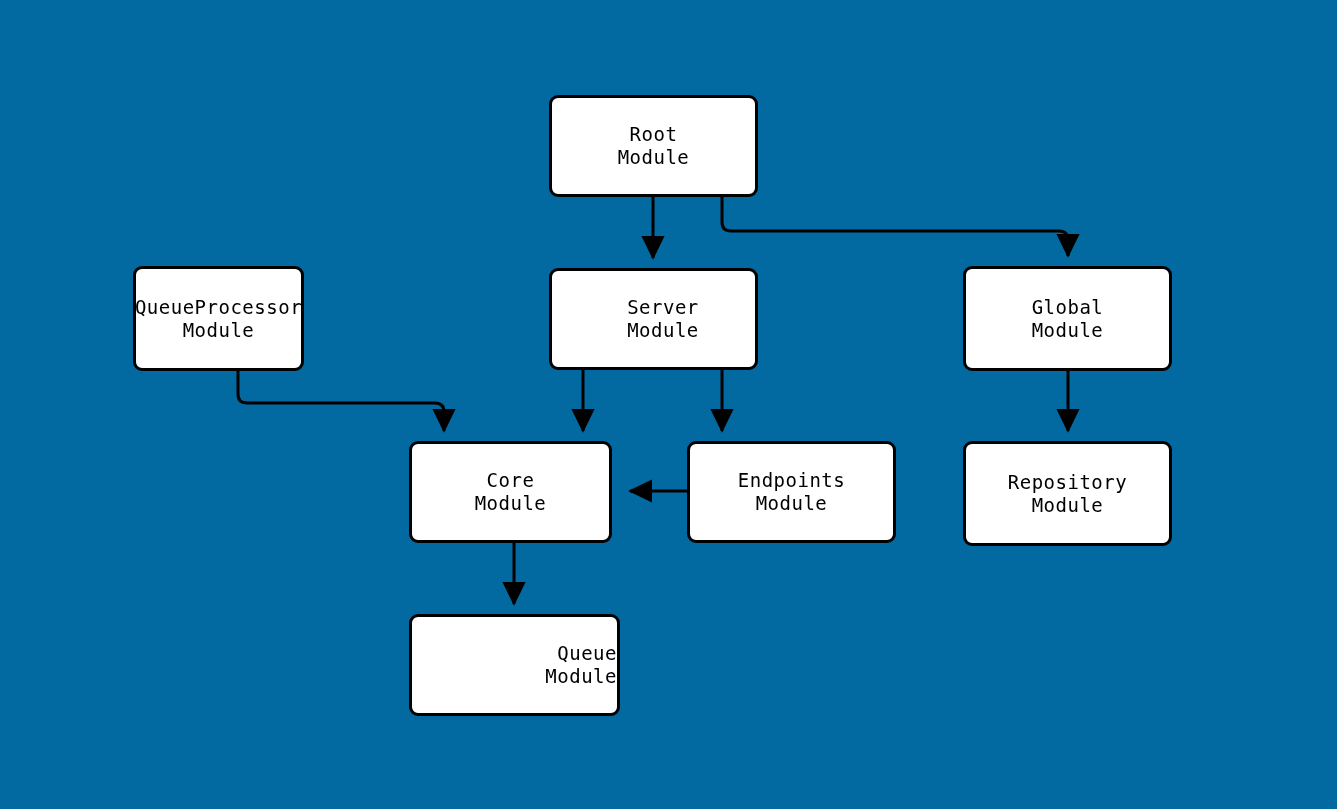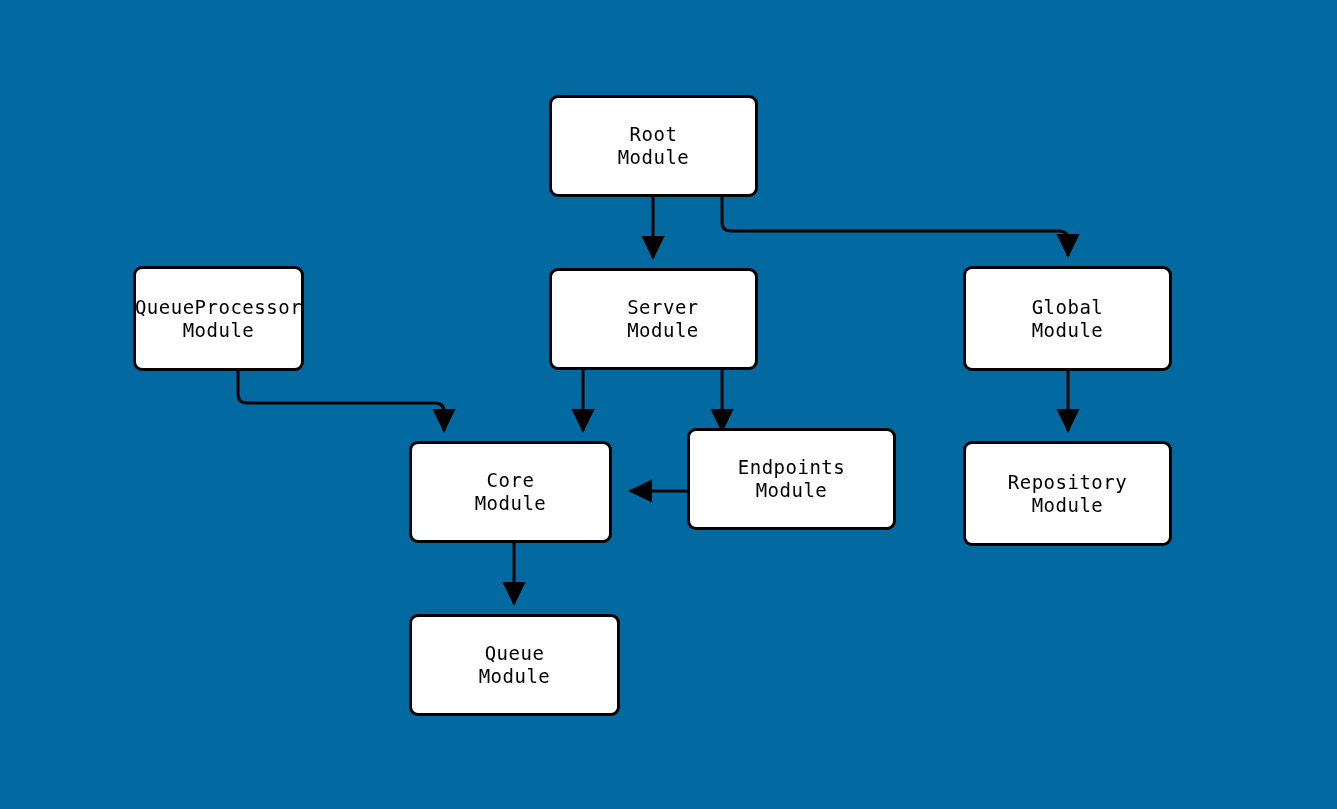--- a/index.html
+++ b/index.html
@@ -93,28 +93,28 @@
   <div class="node" style="left: 963px; top: 266px; width: 209px; height: 105px;">
     <span class="node-line">Global</span>
     <span class="node-line">Module</span>
   </div>
 
   <div class="node" style="left: 409px; top: 441px; width: 203px; height: 102px;">
     <span class="node-line">Core</span>
     <span class="node-line">Module</span>
   </div>
 
-  <div class="node" style="left: 687px; top: 428px; width: 209px; height: 102px;">
+  <div class="node" style="left: 687px; top: 441px; width: 209px; height: 102px;">
     <span class="node-line">Endpoints</span>
     <span class="node-line">Module</span>
   </div>
 
   <div class="node" style="left: 963px; top: 441px; width: 209px; height: 105px;">
     <span class="node-line">Repository</span>
     <span class="node-line">Module</span>
   </div>
 
-  <div class="node" style="left: 409px; top: 614px; width: 211px; height: 102px;">
+  <div class="node" style="left: 409px; top: 614px; width: 211px; height: 102px; align-items: flex-end;">
     <span class="node-line">Queue</span>
     <span class="node-line">Module</span>
   </div>
 
 </div>
 
 </body></html>

